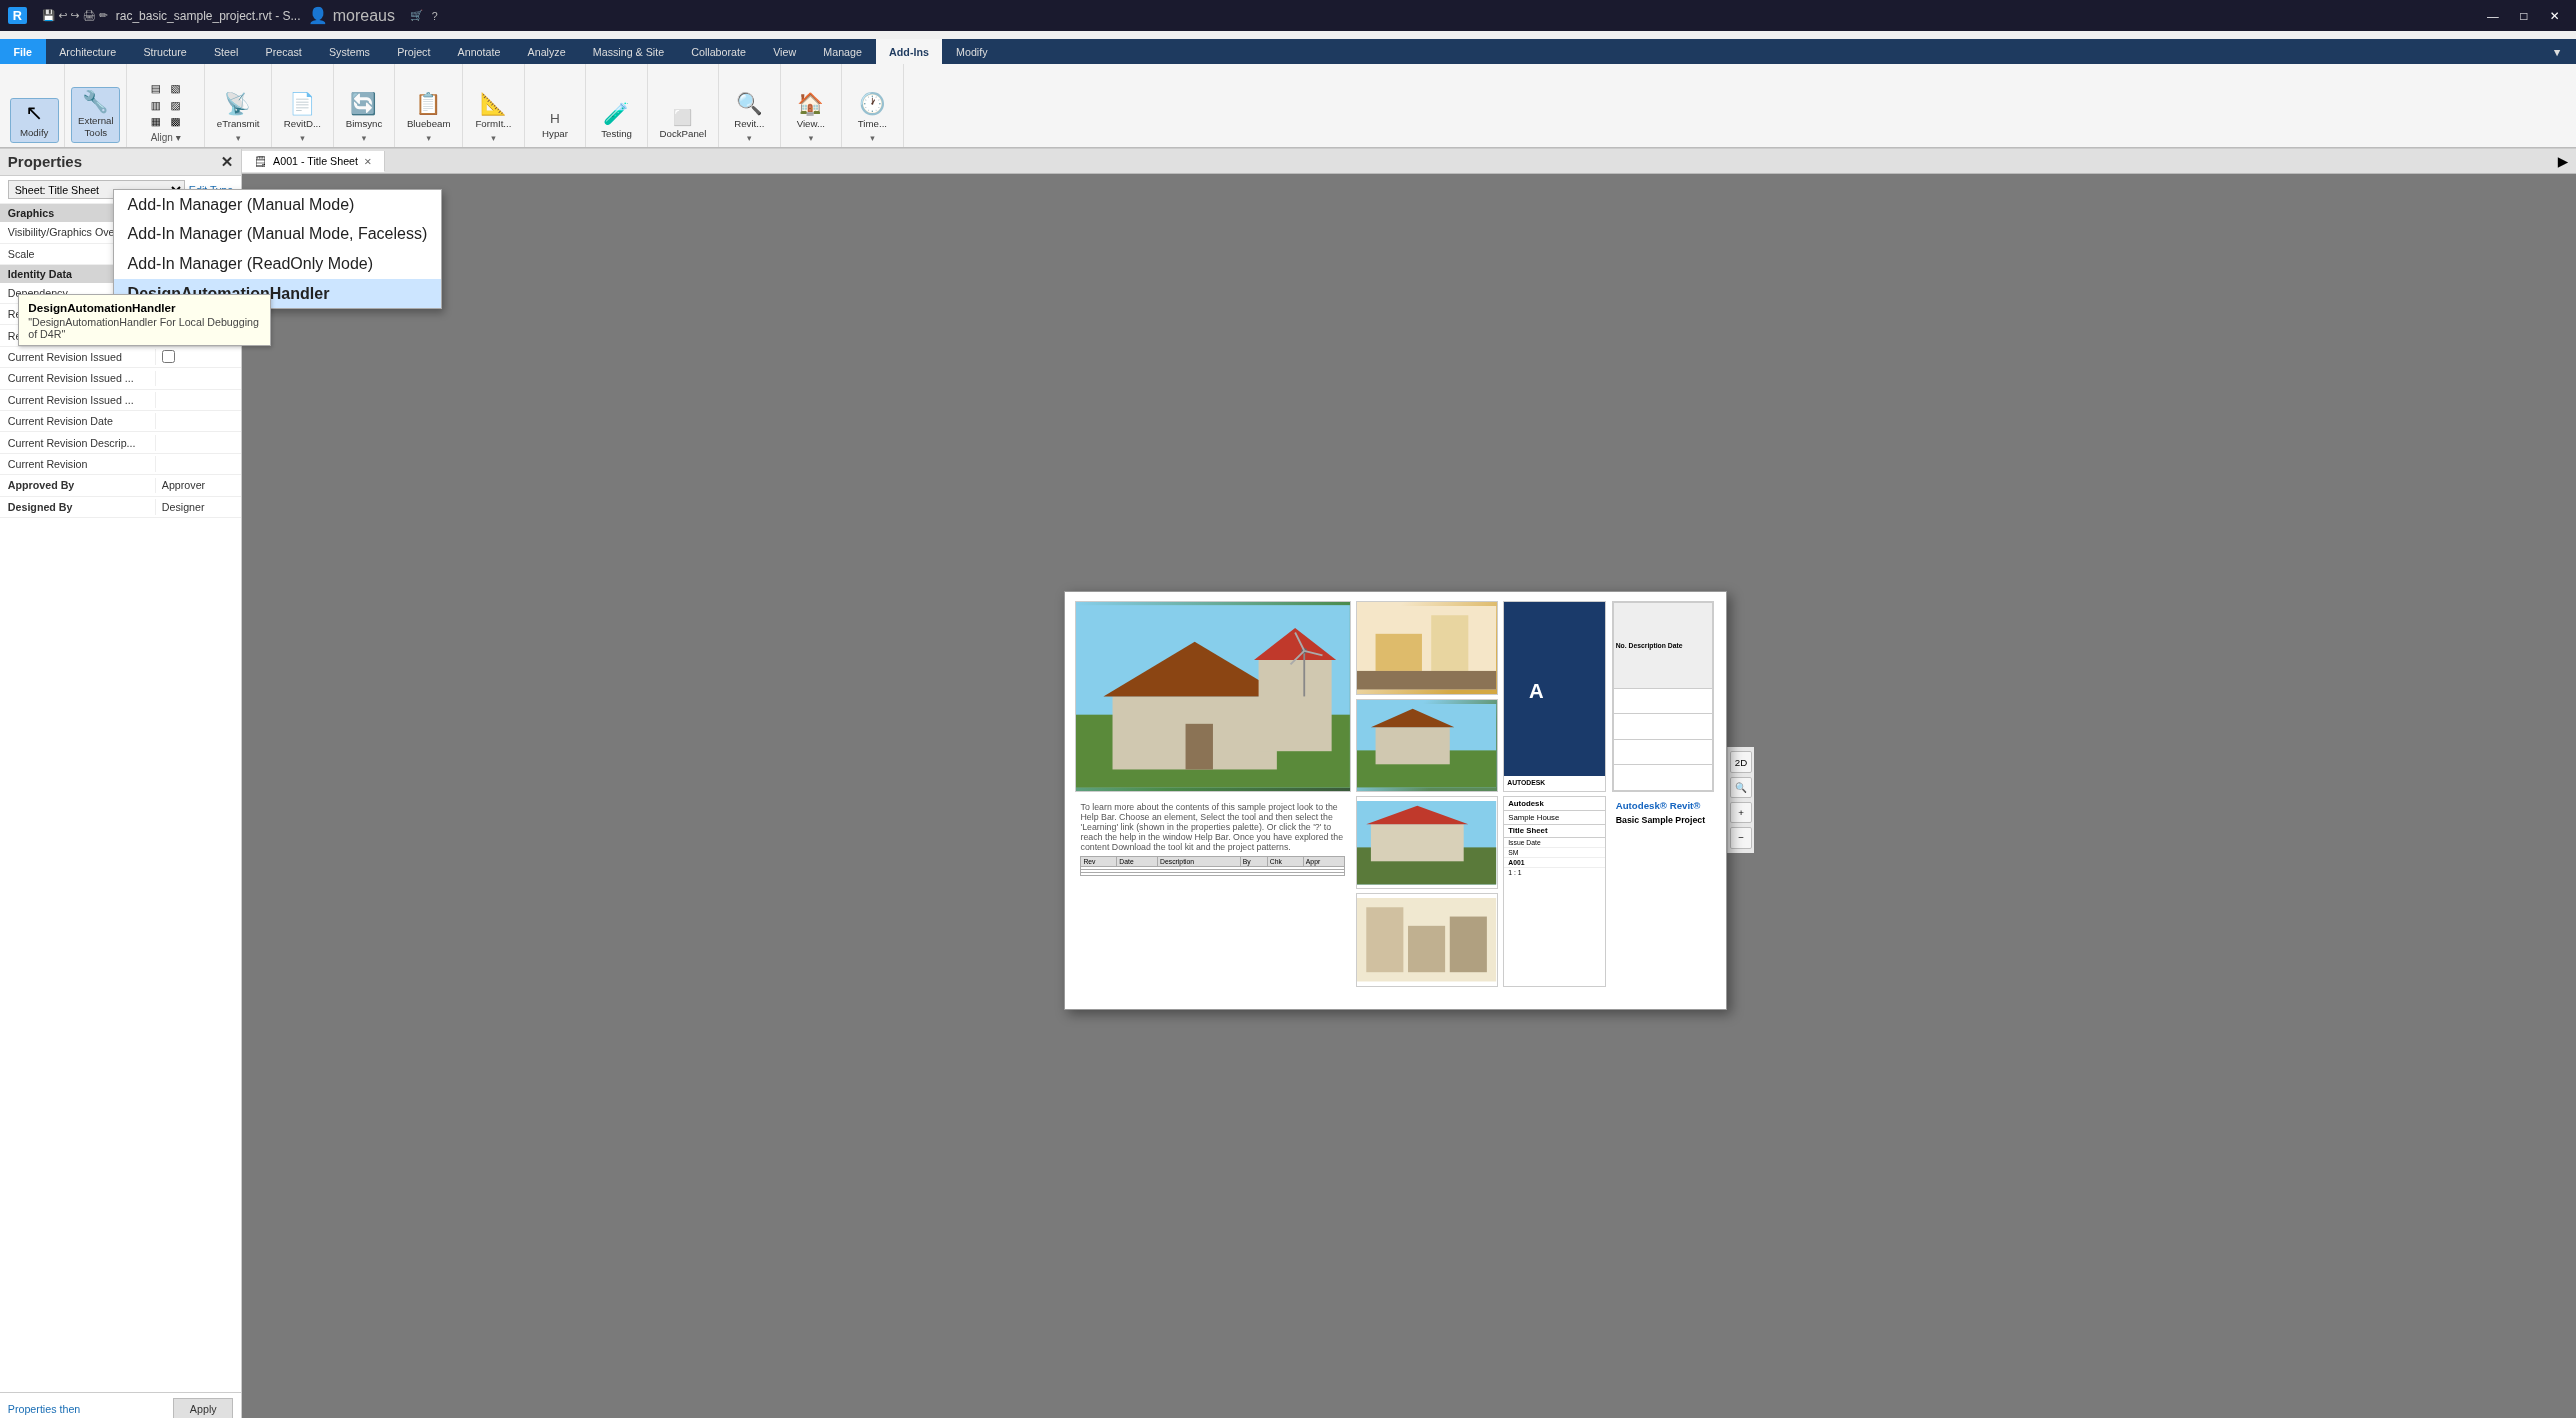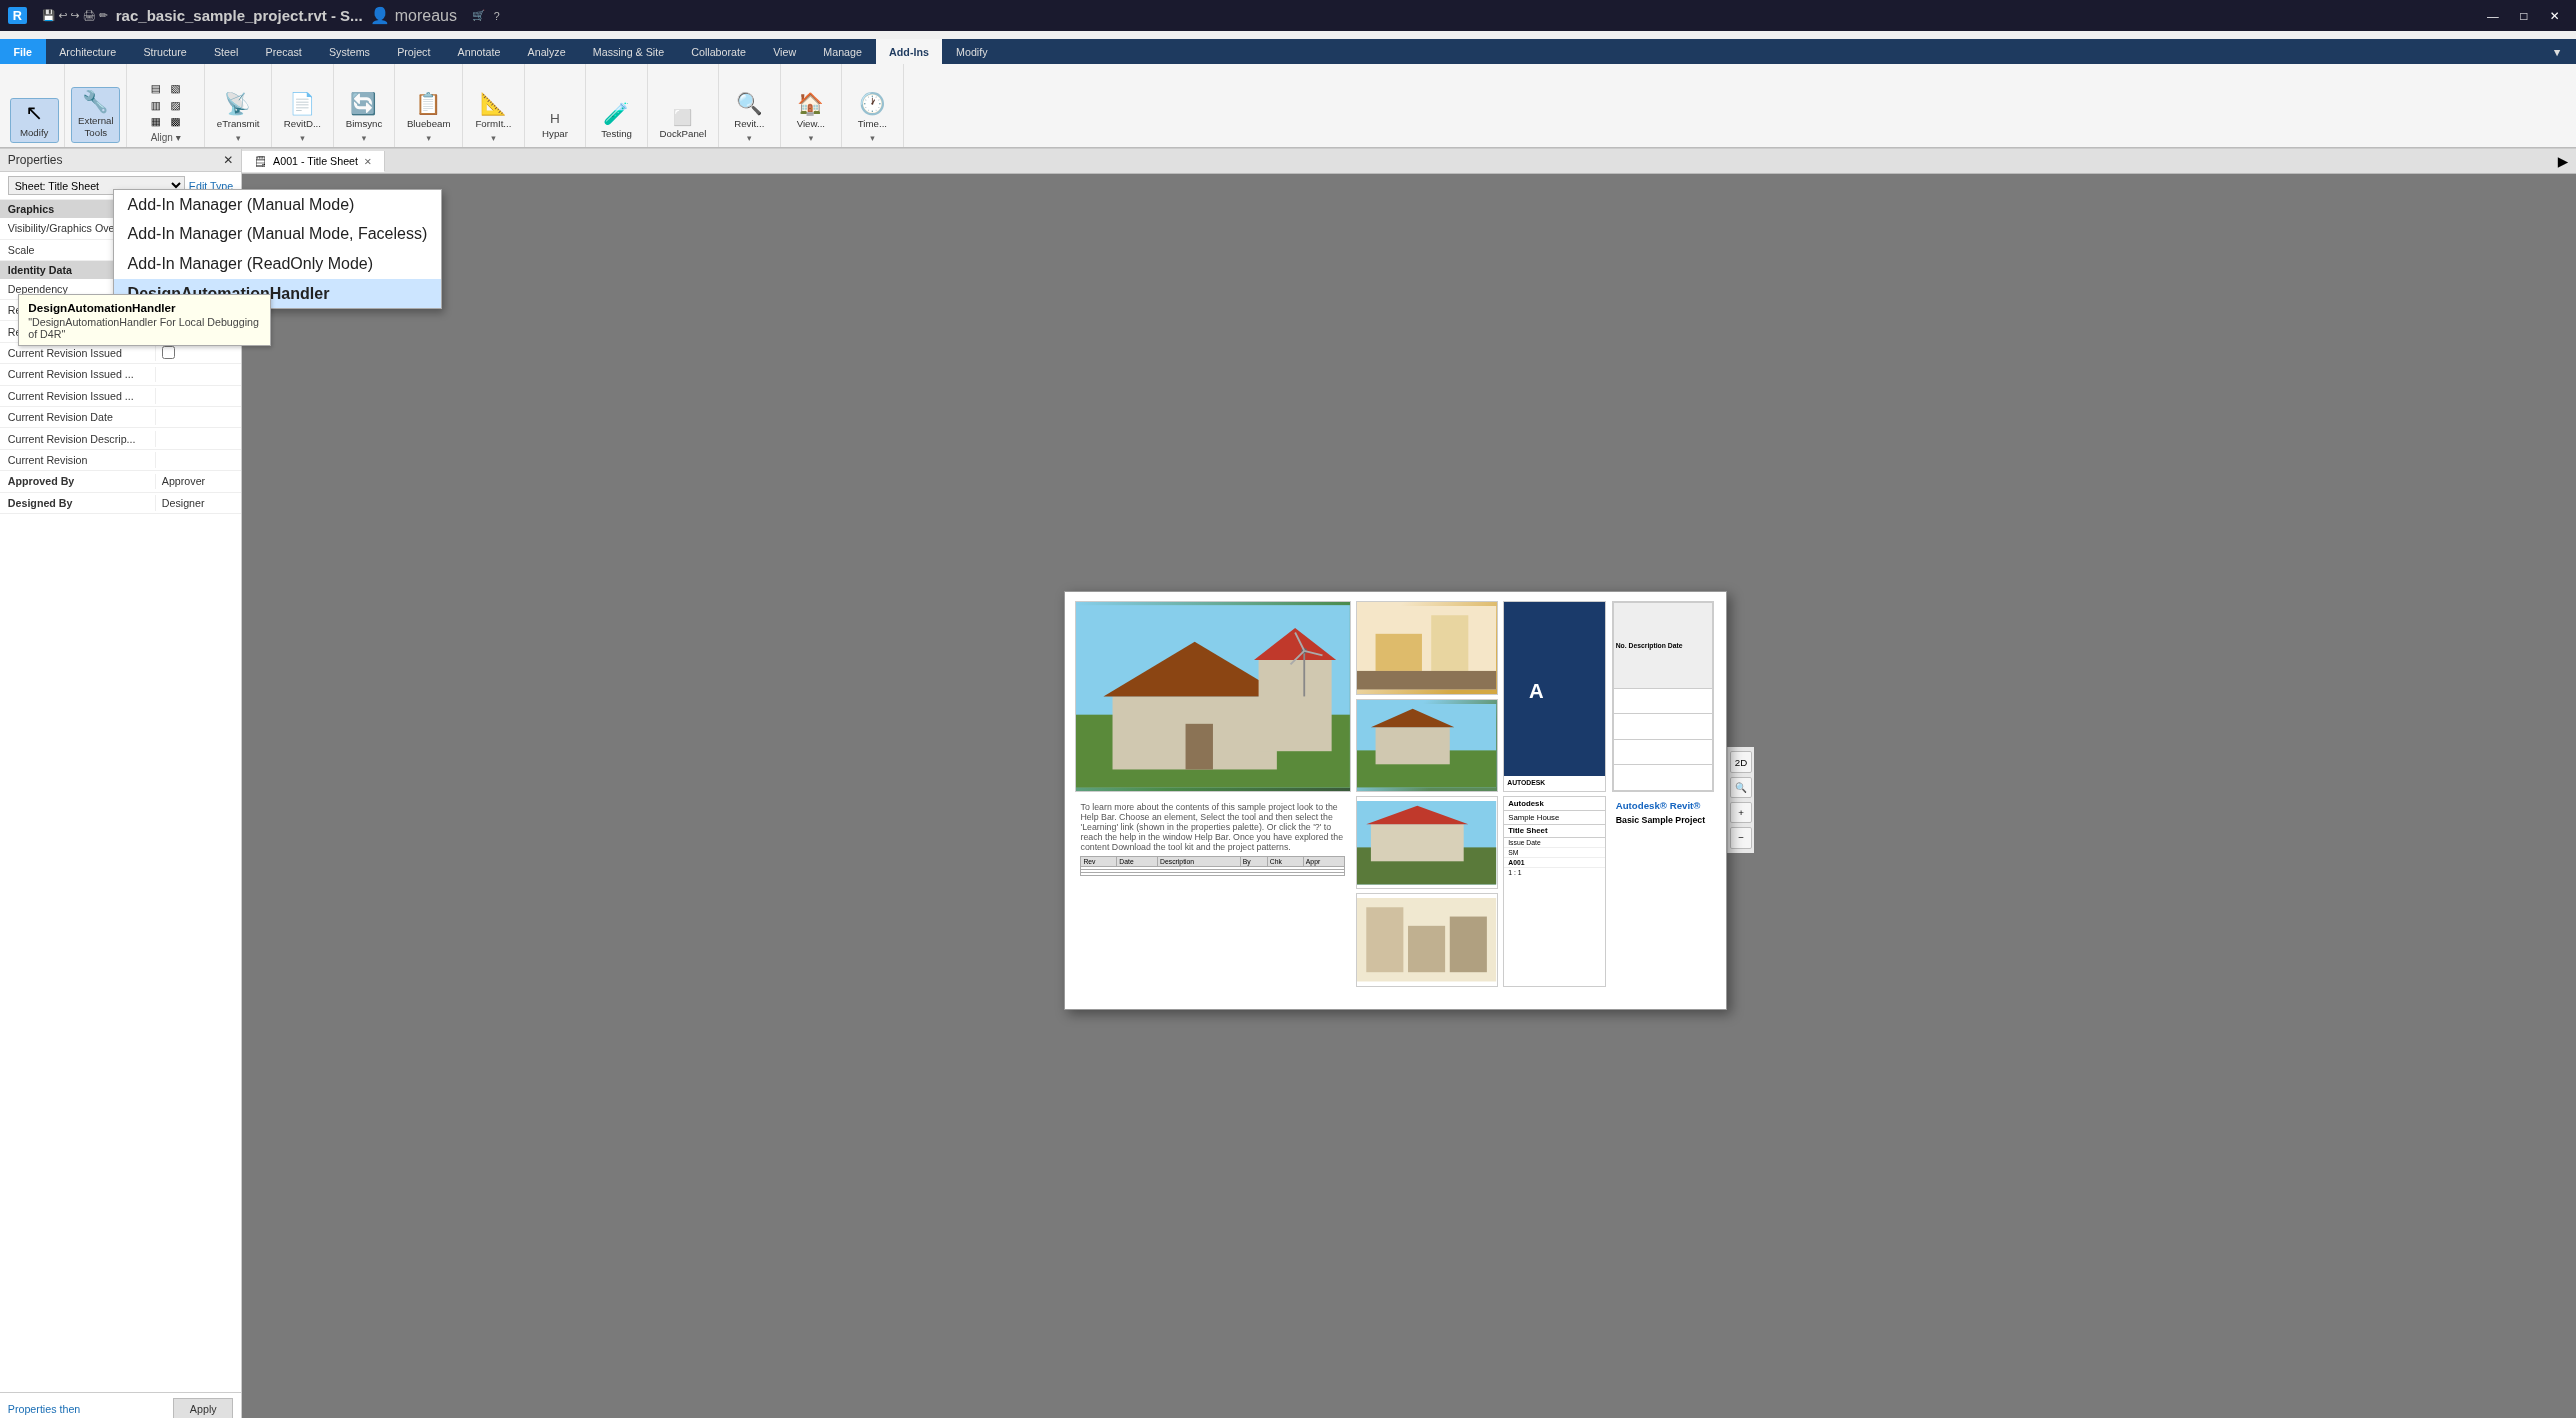--- a/index.html
+++ b/index.html
@@ -9,21 +9,21 @@
     #title-bar {
       background: #1a1a2e;
       height: 31px;
       display: flex;
       align-items: center;
       justify-content: space-between;
       padding: 0 7.8px;
       color: white;
     }
     #title-bar .title-left { display: flex; align-items: center; gap: 7.8px; }
-    #title-bar .title-text { font-size: 15px; color: #ccc; font-weight: bold; }
+    #title-bar .title-text { font-size: 12px; color: #ccc; }
     #title-bar .win-controls { display: flex; gap: 3.9px; }
     #title-bar .win-btn { width: 27px; height: 19.5px; background: transparent; border: none; color: white; cursor: pointer; font-size: 11.7px; display: flex; align-items: center; justify-content: center; }
 
     
     #ribbon { background: #f5f5f5; border-bottom: 1px solid #ccc; margin-top: 8px; }
     #ribbon-tabs { display: flex; background: #1e3a5f; height: 25px; }
     .ribbon-tab { padding: 0 13.6px; color: #ddd; font-size: 10.7px; cursor: pointer; display: flex; align-items: center; height: 100%; }
     .ribbon-tab.active { background: #f5f5f5; color: #1e3a5f; font-weight: bold; }
     .ribbon-tab.file { background: #2196F3; color: white; font-weight: bold; }
 
@@ -82,22 +82,22 @@
       min-width: 242px;
       background: white;
       border-right: 1px solid #ccc;
       display: flex;
       flex-direction: column;
       overflow: hidden;
     }
     .panel-header {
       background: #e8e8e8;
       padding: 3.9px 7.8px;
-      font-size: 12px;
-      font-weight: normal;
+      font-size: 15px;
+      font-weight: bold;
       color: #333;
       display: flex;
       align-items: center;
       justify-content: space-between;
       border-bottom: 1px solid #ccc;
     }
     .panel-dropdown { display: flex; align-items: center; gap: 3.9px; padding: 3.9px 7.8px; border-bottom: 1px solid #eee; }
     .panel-dropdown select { flex: 1; font-size: 10.7px; border: 1px solid #bbb; padding: 1.9px; }
     .panel-section { background: #d4d4d4; padding: 2.9px 7.8px; font-size: 10.7px; font-weight: bold; color: #222; }
     .prop-row { display: flex; align-items: center; min-height: 21.4px; border-bottom: 1px solid #eee; }

